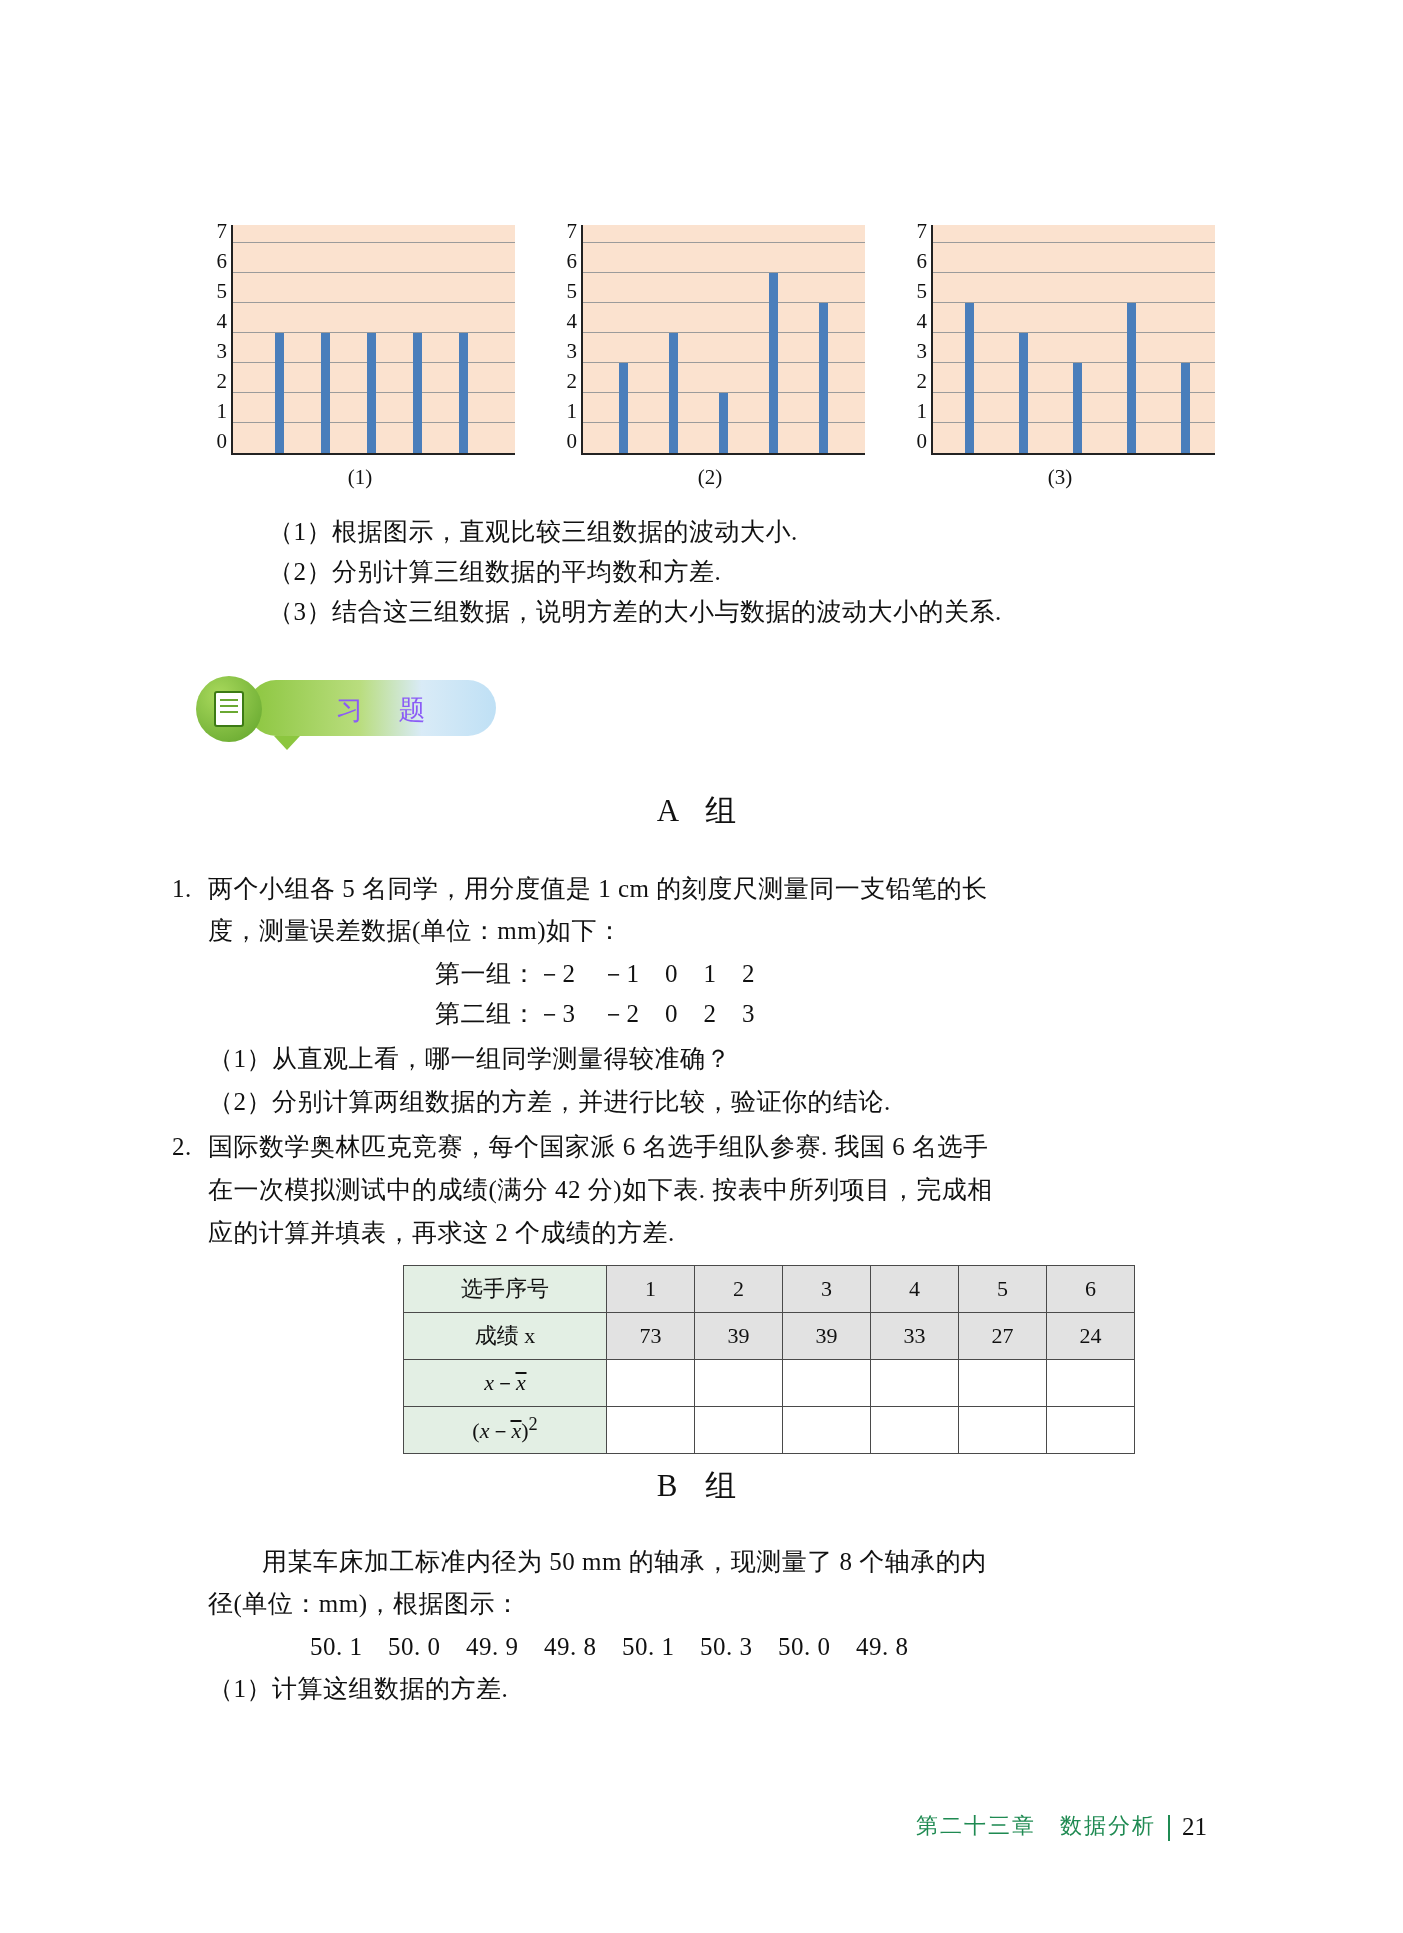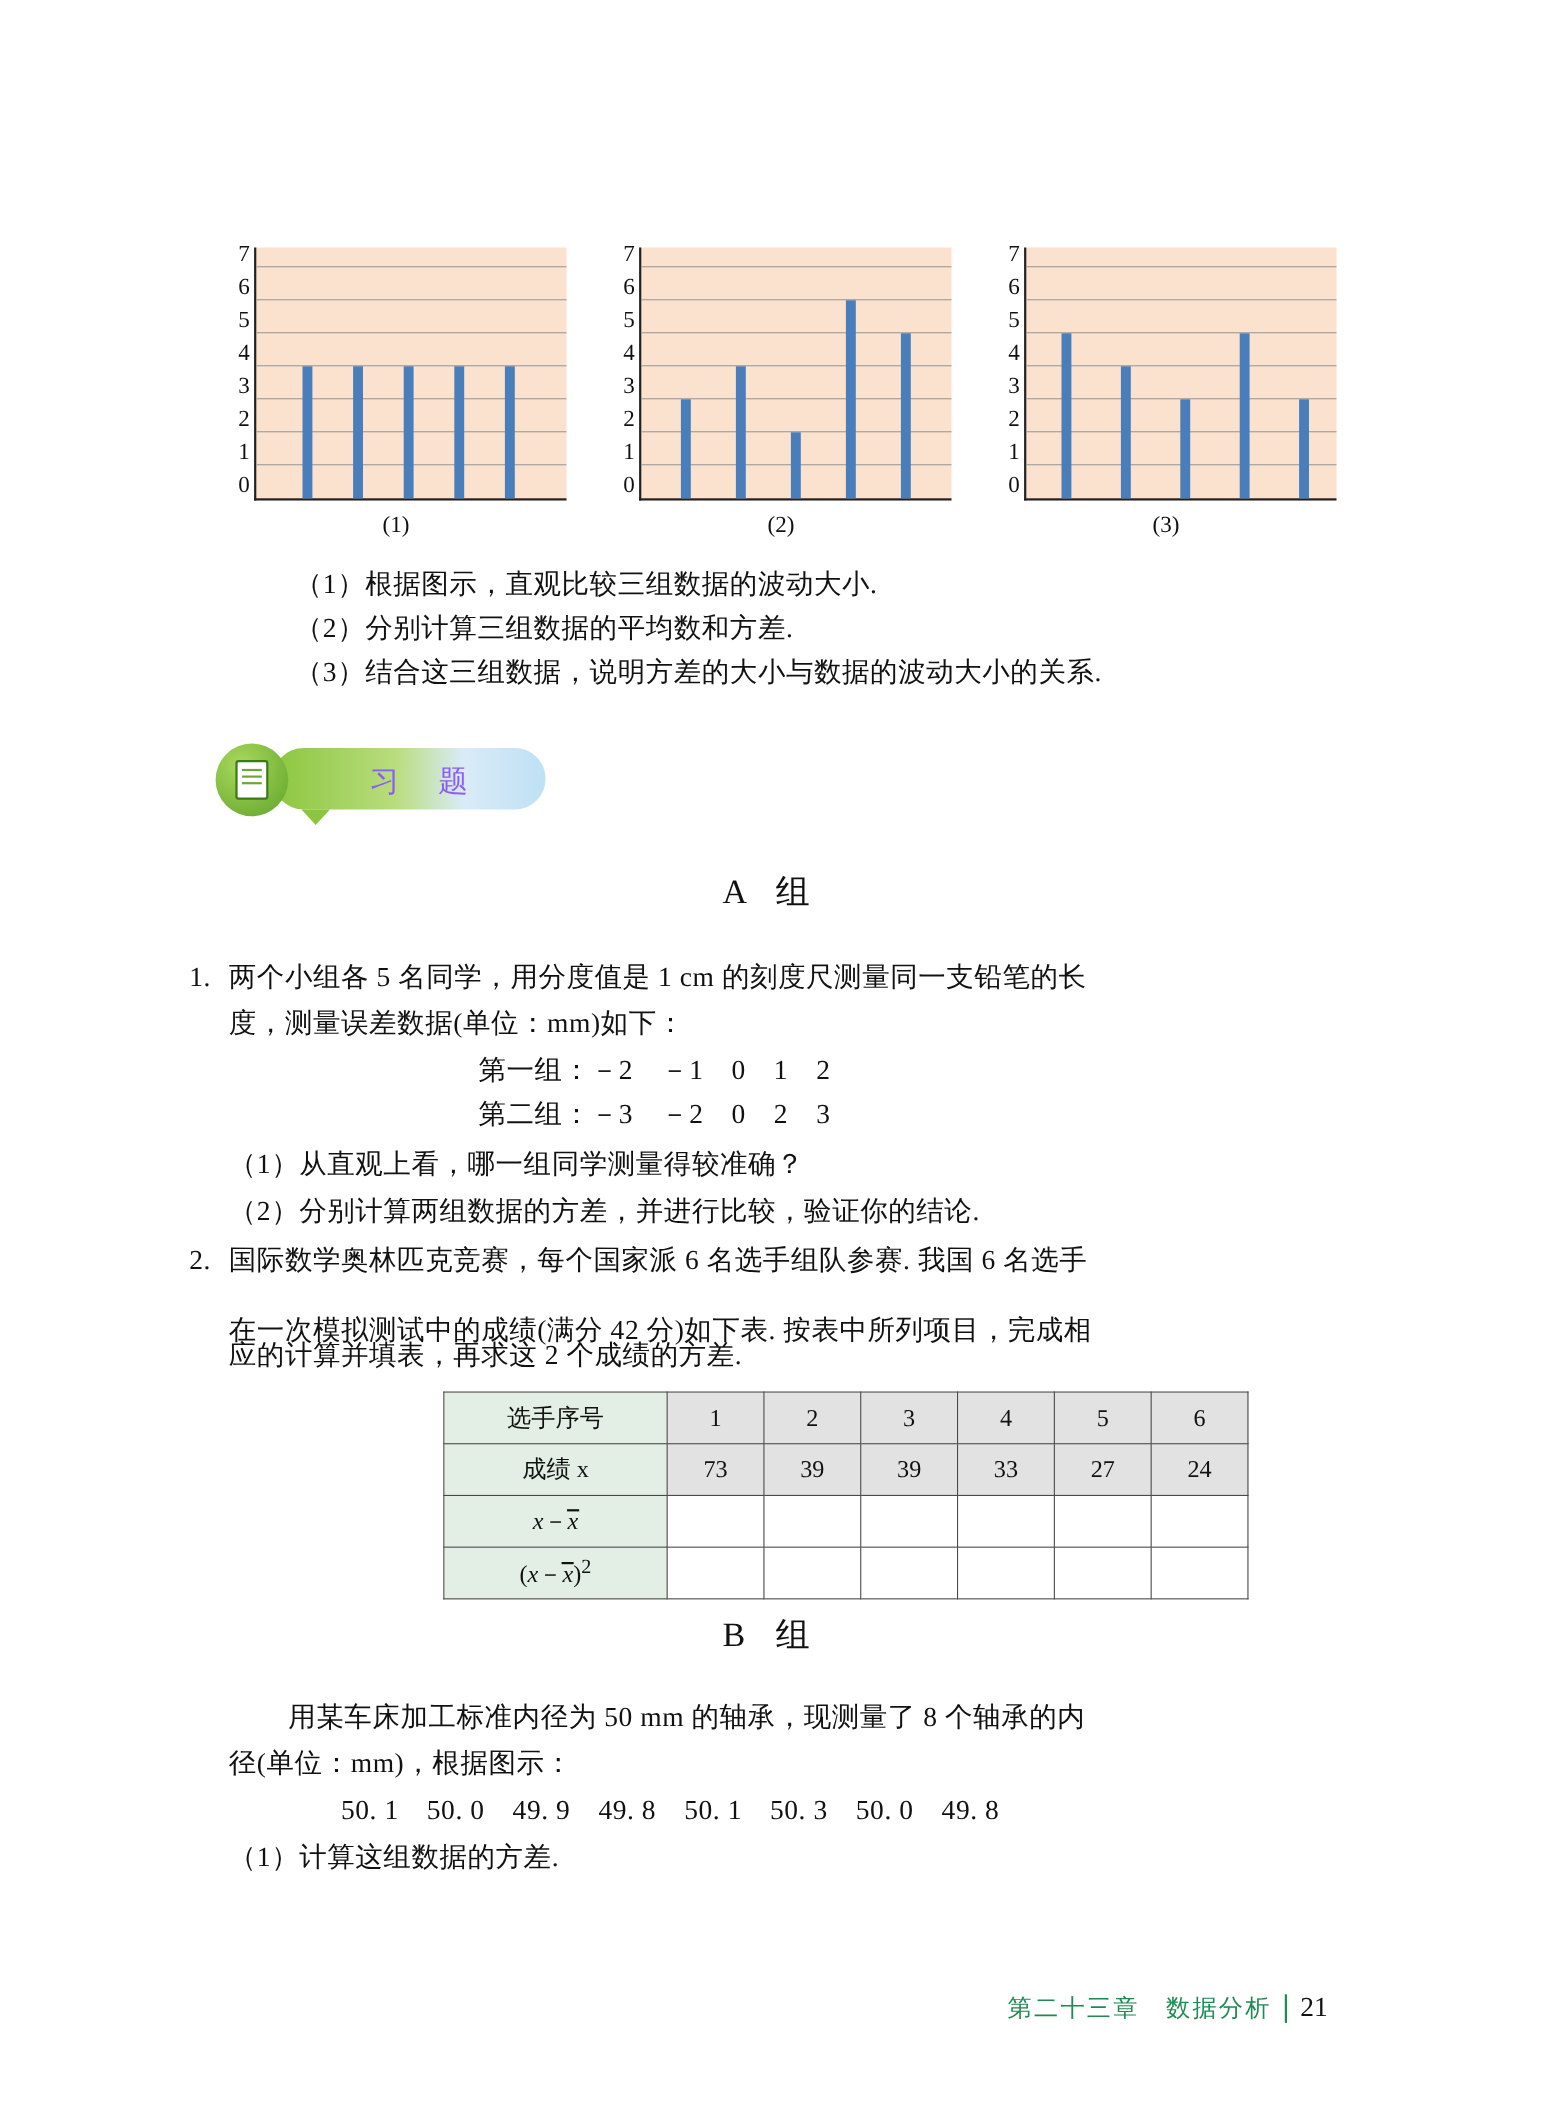--- a/index.html
+++ b/index.html
@@ -191,21 +191,21 @@
     width: 11px; height: 2px;
     background: #111;
   }
 
   
   .footer {
     position: absolute;
     right: 196px;
     bottom: 92px;
     display: flex;
-    align-items: center;
+    align-items: flex-end;
     font-size: 22px;
     color: #1f8a52;
     font-family: "Liberation Sans", sans-serif;
   }
   .footer .chap { letter-spacing: 2px; }
   .footer .sep {
     display: inline-block;
     width: 2px;
     height: 26px;
     background: #1f8a52;
@@ -338,21 +338,21 @@
   <div class="txt q-line" style="left:208px; top:912px;">度，测量误差数据(单位：mm)如下：</div>
 
   <div class="txt q-line" style="left:435px; top:955px;">第一组：－2　－1　0　1　2</div>
   <div class="txt q-line" style="left:435px; top:995px;">第二组：－3　－2　0　2　3</div>
 
   <div class="txt q-line" style="left:208px; top:1040px;">（1）从直观上看，哪一组同学测量得较准确？</div>
   <div class="txt q-line" style="left:208px; top:1083px;">（2）分别计算两组数据的方差，并进行比较，验证你的结论.</div>
 
   <div class="txt" style="left:172px; top:1128px;">2.</div>
   <div class="txt q-line" style="left:208px; top:1128px;">国际数学奥林匹克竞赛，每个国家派 6 名选手组队参赛. 我国 6 名选手</div>
-  <div class="txt q-line" style="left:208px; top:1171px;margin-top:20px;">在一次模拟测试中的成绩(满分 42 分)如下表. 按表中所列项目，完成相</div>
+  <div class="txt q-line" style="left:208px; top:1171px;">在一次模拟测试中的成绩(满分 42 分)如下表. 按表中所列项目，完成相</div>
   <div class="txt q-line" style="left:208px; top:1214px;">应的计算并填表，再求这 2 个成绩的方差.</div>
 
   <table class="tbl">
     <tbody>
         <tr>
       <td class="head-col">选手序号</td>
       <td class="data-cell">1</td>
       <td class="data-cell">2</td>
       <td class="data-cell">3</td>
       <td class="data-cell">4</td>

